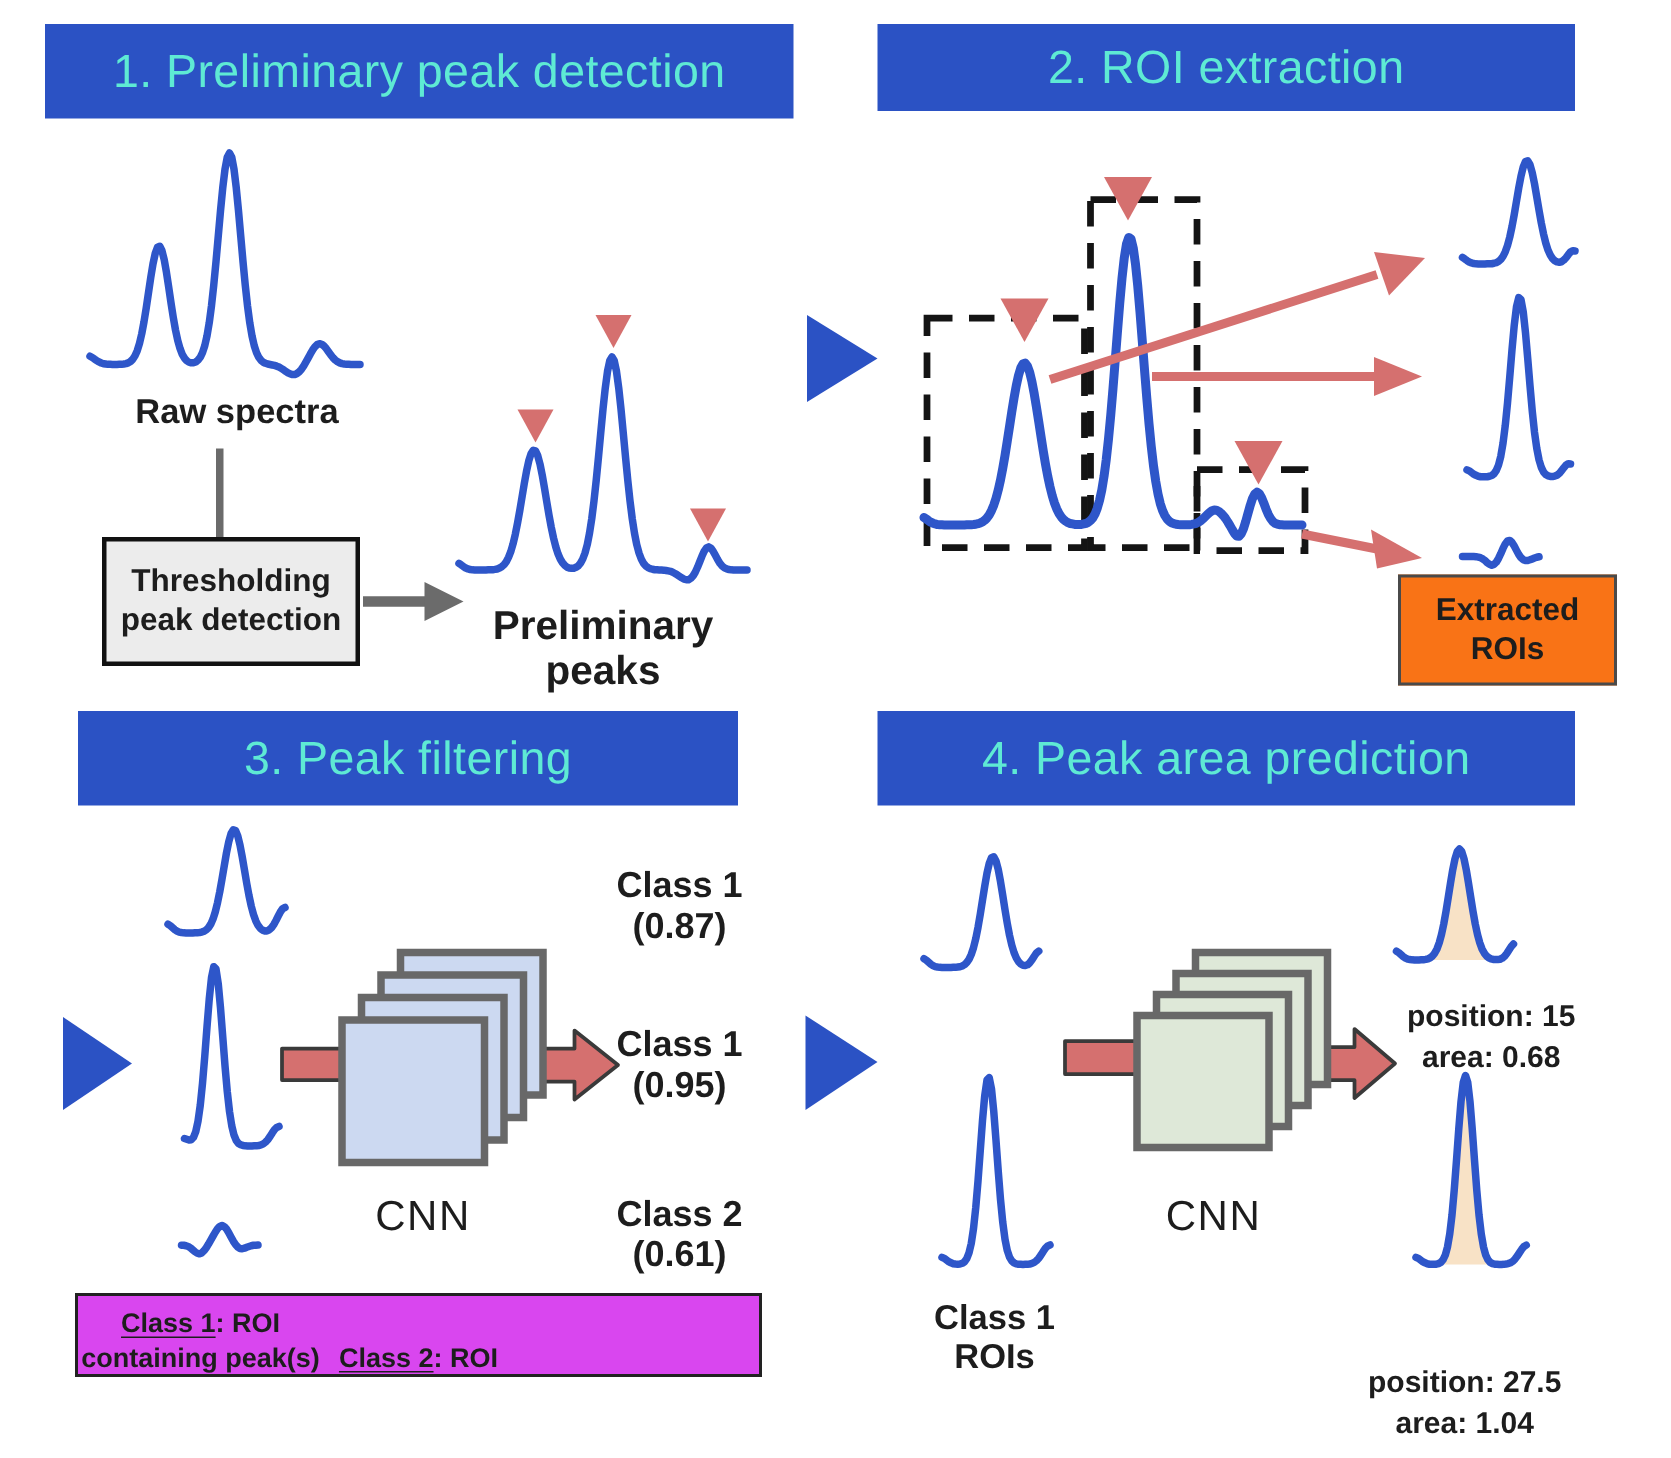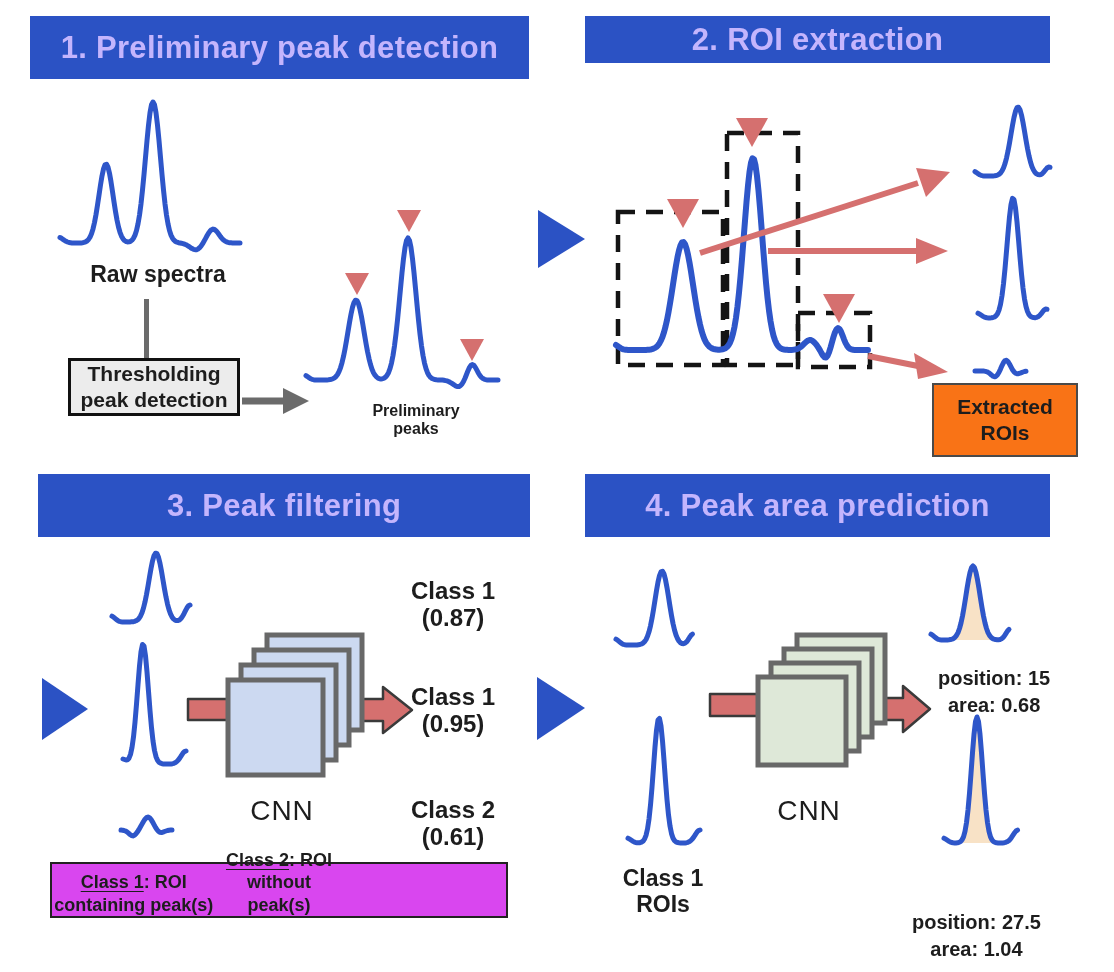--- a/index.html
+++ b/index.html
@@ -24,21 +24,21 @@
   .redline{stroke:var(--red);stroke-width:6;fill:none;}
   .redhead{fill:var(--red);}
   .greyline{stroke:var(--grey);fill:none;}
   .greyhead{fill:var(--grey);}
   .cnn-sq{stroke:var(--cnn-border);stroke-width:5;}
   .cnn-sq.blue{fill:var(--cnn-blue);}
   .cnn-sq.green{fill:var(--cnn-green);}
   .cnn-arrow{fill:var(--red);stroke:#3a3a3a;stroke-width:2.5;stroke-linejoin:round;}
 
   .hdr{
-    position:absolute;background:var(--blue);color:#c4b5fd;font-weight:bold;
+    position:absolute;background:var(--blue);color:#5eead4;font-weight:normal;
     font-size:31px;display:flex;align-items:center;justify-content:center;
     letter-spacing:.3px;
   }
   .lbl{position:absolute;font-weight:bold;text-align:center;line-height:1.12;}
   .boxed{
     position:absolute;background:#f97316;display:flex;flex-direction:column;
     align-items:center;justify-content:center;font-weight:bold;text-align:center;
   }
   .thresh{background:#ececec;border:3px solid #111;font-size:21px;line-height:1.25;}
   .extracted{border:2.5px solid #4a4a4a;font-size:21px;line-height:1.25;}
@@ -116,30 +116,30 @@
     <rect class="cnn-sq green" x="771" y="663" width="88" height="88"></rect>
     <rect class="cnn-sq green" x="758" y="677" width="88" height="88"></rect>
     <path class="fillarea" d="M956.0,636.1 L957.5,633.6 L959.0,630.0 L960.5,625.0 L962.0,618.5 L963.5,610.5 L965.0,601.5 L966.5,591.9 L968.0,582.7 L969.5,574.7 L971.0,569.0 L972.5,566.2 L974.0,566.8 L975.5,570.6 L977.0,577.1 L978.5,585.7 L980.0,595.1 L981.5,604.6 L983.0,613.3 L984.5,620.8 L986.0,626.8 L987.5,631.3 L989.0,634.6 L990.5,636.7 L991,640 L956,640 Z"></path>
     <path class="curve w5" d="M931.0,634.2 L932.5,635.1 L934.0,636.4 L935.5,637.7 L937.0,638.7 L938.5,639.4 L940.0,639.7 L941.5,639.9 L943.0,640.0 L944.5,640.0 L946.0,640.0 L947.5,639.9 L949.0,639.8 L950.5,639.6 L952.0,639.2 L953.5,638.5 L955.0,637.3 L956.5,635.4 L958.0,632.6 L959.5,628.5 L961.0,623.0 L962.5,616.0 L964.0,607.6 L965.5,598.3 L967.0,588.7 L968.5,579.8 L970.0,572.5 L971.5,567.7 L973.0,566.0 L974.5,567.7 L976.0,572.5 L977.5,579.8 L979.0,588.7 L980.5,598.3 L982.0,607.6 L983.5,616.0 L985.0,623.0 L986.5,628.5 L988.0,632.6 L989.5,635.4 L991.0,637.3 L992.5,638.5 L994.0,639.2 L995.5,639.6 L997.0,639.7 L998.5,639.7 L1000.0,639.5 L1001.5,638.8 L1003.0,637.6 L1004.5,635.7 L1006.0,633.3 L1007.5,631.0 L1009.0,629.3"></path>
     <path class="fillarea" d="M961.0,841.2 L962.5,839.1 L964.0,835.3 L965.5,828.8 L967.0,818.9 L968.5,804.8 L970.0,786.9 L971.5,766.6 L973.0,746.3 L974.5,729.4 L976.0,719.1 L977.5,717.5 L979.0,725.1 L980.5,740.1 L982.0,759.6 L983.5,780.3 L985.0,799.3 L986.5,814.7 L988.0,825.9 L989.5,833.5 L991.0,838.1 L992.5,840.6 L993,843 L961,843 Z"></path>
     <path class="curve w5" d="M944.0,838.2 L945.5,838.9 L947.0,840.0 L948.5,841.1 L950.0,841.9 L951.5,842.5 L953.0,842.8 L954.5,842.9 L956.0,842.9 L957.5,842.8 L959.0,842.4 L960.5,841.6 L962.0,839.9 L963.5,836.8 L965.0,831.3 L966.5,822.6 L968.0,810.0 L969.5,793.3 L971.0,773.5 L972.5,752.8 L974.0,734.4 L975.5,721.6 L977.0,717.0 L978.5,721.6 L980.0,734.4 L981.5,752.8 L983.0,773.5 L984.5,793.3 L986.0,810.0 L987.5,822.6 L989.0,831.3 L990.5,836.8 L992.0,839.9 L993.5,841.6 L995.0,842.4 L996.5,842.8 L998.0,842.9 L999.5,843.0 L1001.0,843.0 L1002.5,842.9 L1004.0,842.7 L1005.5,842.4 L1007.0,841.8 L1008.5,840.9 L1010.0,839.4 L1011.5,837.4 L1013.0,835.1 L1014.5,832.8 L1016.0,831.0 L1017.5,830.1"></path>
   </g>
 </svg>
 
 <div class="hdr" style="left:30px;top:16px;width:499px;height:63px;">1. Preliminary peak detection</div>
-<div class="hdr" style="left:585px;top:16px;width:465px;height:47px;">2. ROI extraction</div>
-<div class="hdr" style="left:38px;top:474px;width:492px;height:63px;">3. Peak filtering</div>
+<div class="hdr" style="left:585px;top:16px;width:465px;height:58px;">2. ROI extraction</div>
+<div class="hdr" style="left:52px;top:474px;width:440px;height:63px;">3. Peak filtering</div>
 <div class="hdr" style="left:585px;top:474px;width:465px;height:63px;">4. Peak area prediction</div>
 
 <div class="lbl" style="left:58px;top:262px;width:200px;font-size:23px;">Raw spectra</div>
-<div class="boxed thresh" style="left:68px;top:358px;width:172px;height:58px;">
+<div class="boxed thresh" style="left:68px;top:358px;width:172px;height:86px;">
   <div>Thresholding</div>
   <div>peak detection</div>
 </div>
-<div class="lbl" style="left:336px;top:402px;width:160px;font-size:16px;">
+<div class="lbl" style="left:322px;top:402px;width:160px;font-size:27px;">
   <div>Preliminary</div>
   <div>peaks</div>
 </div>
 
 <div class="boxed extracted" style="left:932px;top:383px;width:146px;height:74px;">
   <div>Extracted</div>
   <div>ROIs</div>
 </div>
 
 <div class="result" style="left:385px;top:578px;width:136px;">
@@ -156,21 +156,20 @@
 </div>
 <div class="cnn-lbl" style="left:222px;top:795px;width:120px;">CNN</div>
 
 <div class="legend" style="left:50px;top:862px;width:458px;height:56px;">
   <div class="col c1">
     <div><span class="uname">Class 1</span><span>: ROI</span></div>
     <div>containing peak(s)</div>
   </div>
   <div class="col c2">
     <div><span class="uname">Class 2</span><span>: ROI</span></div>
-    <div>without peak(s)</div>
   </div>
 </div>
 
 <div class="lbl" style="left:608px;top:866px;width:110px;font-size:23px;">
   <div>Class 1</div>
   <div>ROIs</div>
 </div>
 <div class="cnn-lbl" style="left:749px;top:795px;width:120px;">CNN</div>
 <div class="posarea" style="left:938px;top:665px;">
   <div>position: 15</div>

